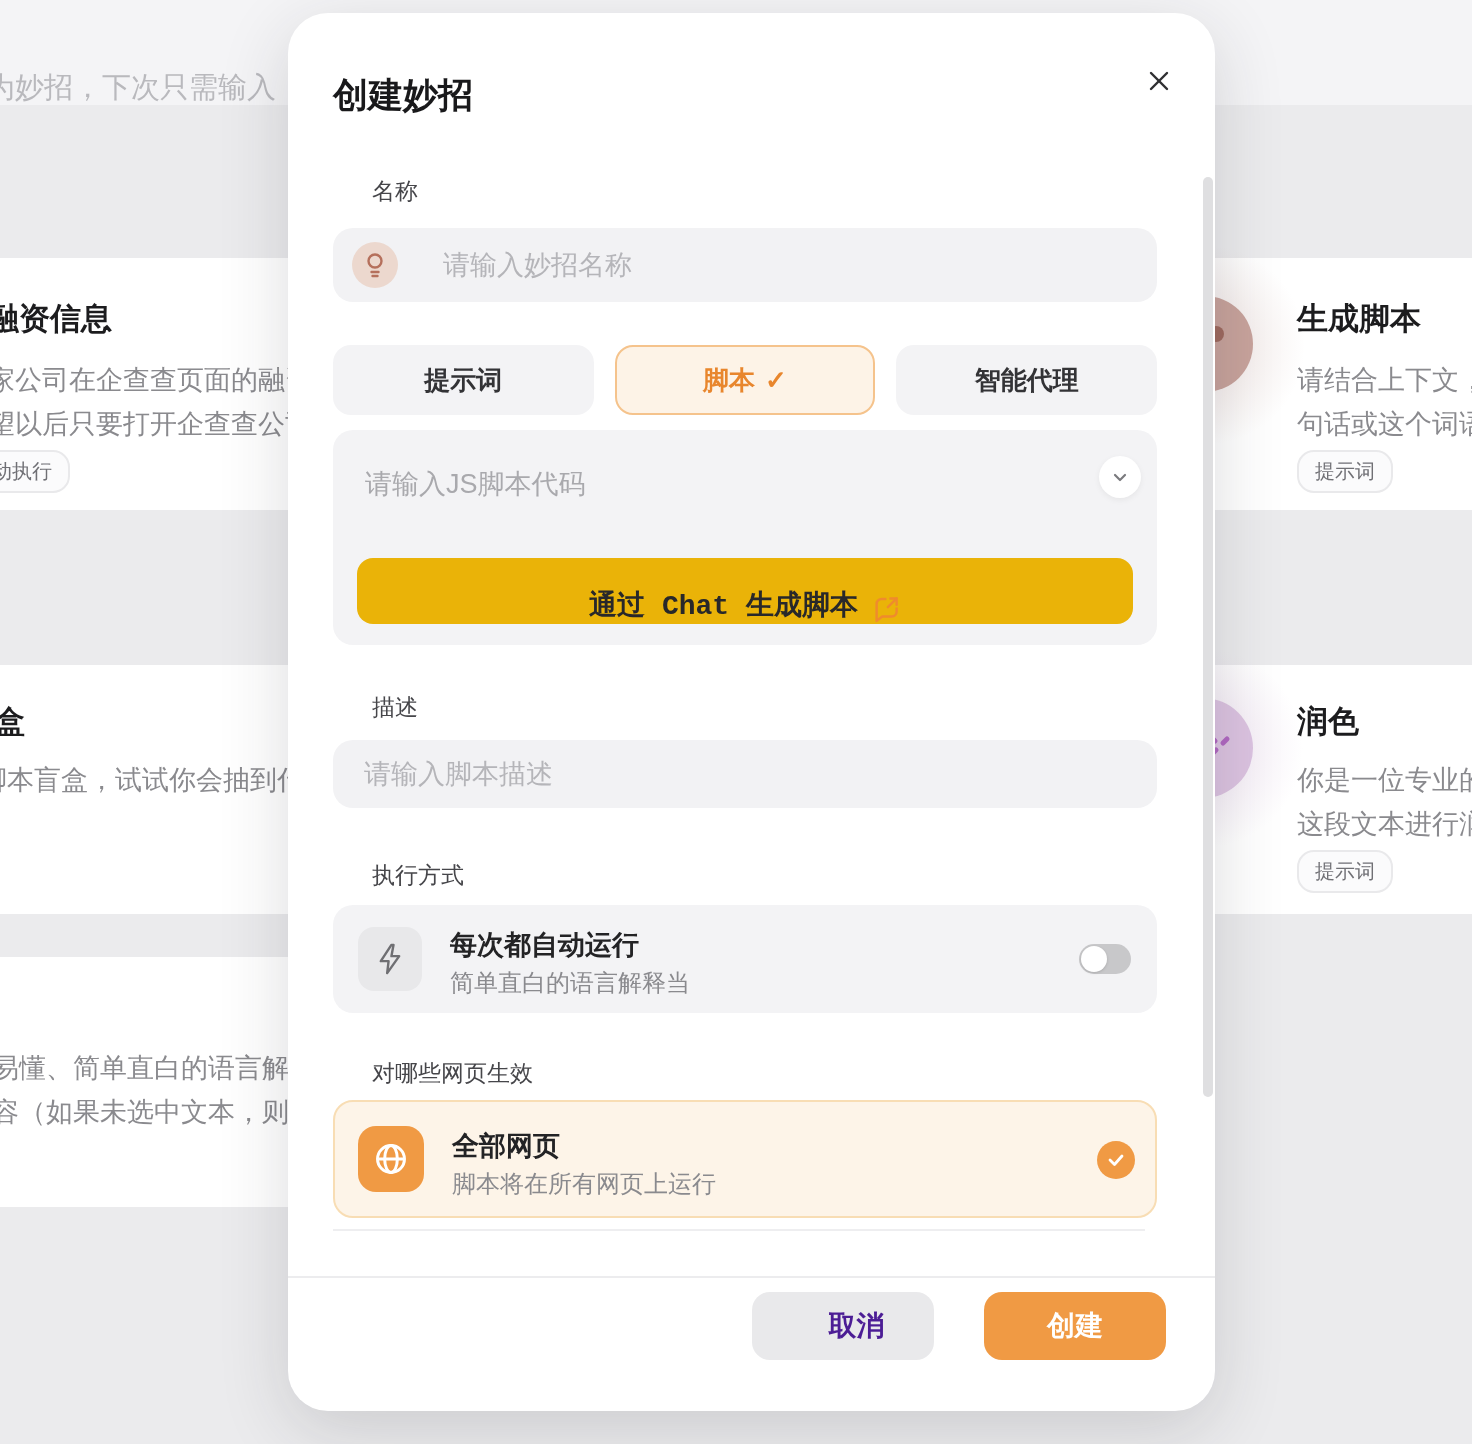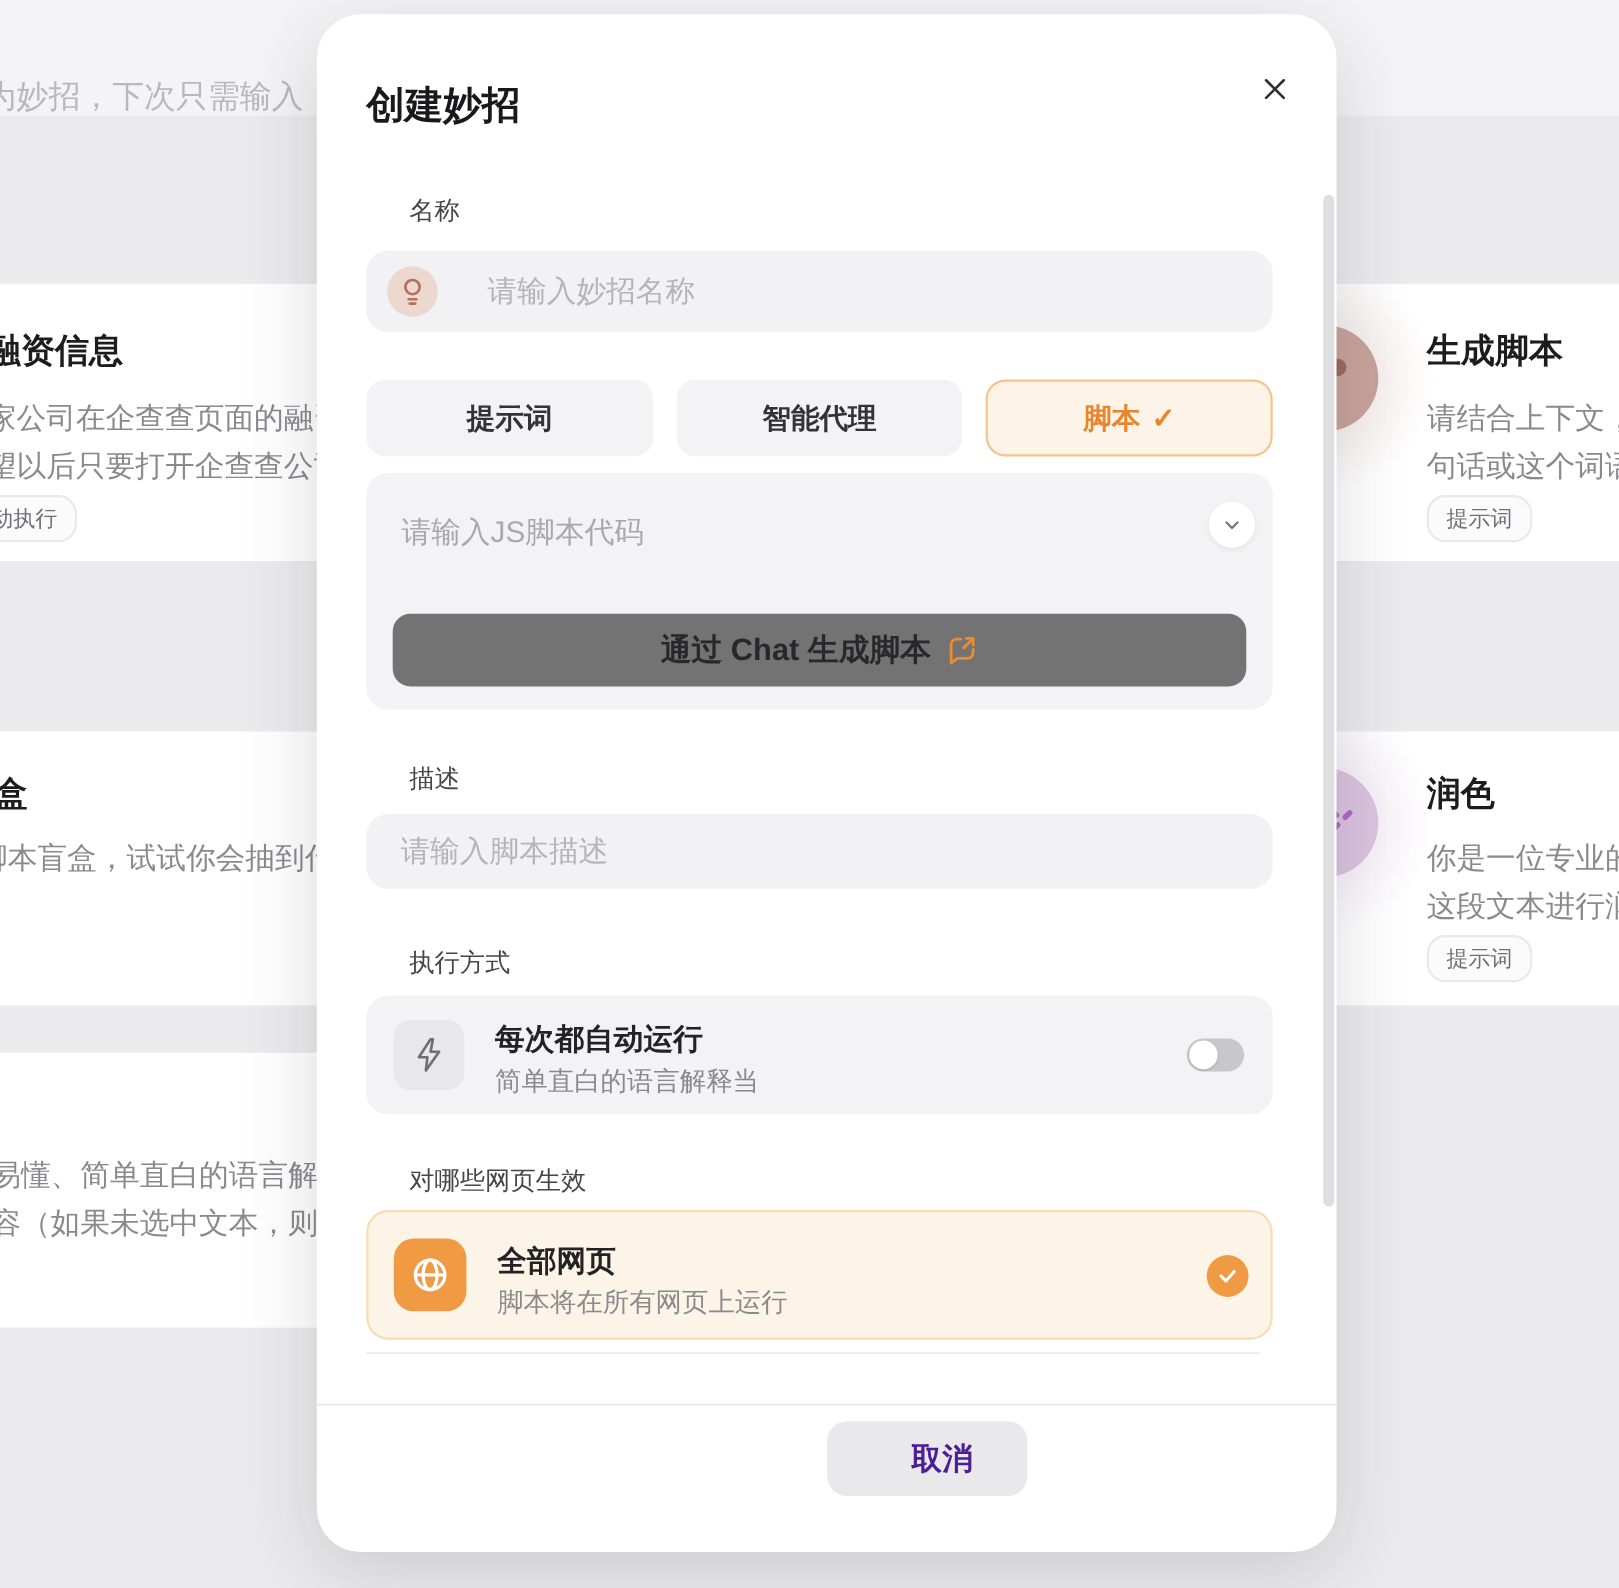--- a/index.html
+++ b/index.html
@@ -60,23 +60,23 @@
   .tab.selected { background:#fdf3e7; border-color:#f5c38c; color:#e8862d; }
   .tab .check { font-weight:700; font-size:26px; }
 
   .script-box { left:45px; top:417px; width:824px; height:215px; background:#f3f3f5; border-radius:20px; }
   .script-placeholder { left:32px; top:36px; font-size:27px; color:#a9a9ad; }
   .collapse-btn {
     right:16px; top:26px; width:42px; height:42px; border-radius:50%; background:#ffffff;
     box-shadow:0 2px 6px rgba(0,0,0,0.06); display:flex; align-items:center; justify-content:center; cursor:pointer;
   }
   .gen-btn {
-    left:24px; right:24px; bottom:21px; height:66px; background:#737373; border-radius:16px;
-    display:flex; align-items:center; justify-content:center; gap:13px;
-    font-size:28px; font-weight:700; color:#28282a; cursor:pointer;
+    left:24px; right:24px; bottom:21px; height:66px; background:#eab308; border-radius:16px;
+    display:flex; align-items:flex-end; justify-content:center; gap:13px;
+    font-size:28px; font-weight:700; color:#28282a; cursor:pointer;font-family:Liberation Mono, monospace;
   }
 
   .desc-input-wrap { left:45px; top:727px; width:824px; height:68px; background:#f2f2f4; border-radius:20px; }
 
   .option-card { left:45px; width:824px; background:#f3f3f5; border-radius:20px; }
   .exec-card { top:892px; height:108px; }
   .icon-square { left:25px; top:22px; width:64px; height:64px; background:#e8e8ea; border-radius:16px; display:flex; align-items:center; justify-content:center; }
   .card-title { left:117px; font-size:27px; font-weight:700; color:#232325; white-space:nowrap; }
   .card-sub   { left:117px; font-size:24px; color:#8a8a8e; white-space:nowrap; }
   .toggle { right:26px; top:39px; width:52px; height:30px; background:#c8c8ca; border-radius:15px; cursor:pointer; }
@@ -164,26 +164,26 @@
         </g>
       </svg>
     </span>
     <input type="text" placeholder="请输入妙招名称" style="">
   </div>
 
   <div class="abs tabs">
     <div class="tab">
       <span>提示词</span>
     </div>
-    <div class="tab">
-      <span>智能代理</span>
-    </div>
     <div class="tab selected">
       <span>脚本</span>
       <span class="check">✓</span>
+    </div>
+    <div class="tab">
+      <span>智能代理</span>
     </div>
   </div>
 
   <div class="abs script-box">
     <div class="abs script-placeholder">请输入JS脚本代码</div>
     <div class="abs collapse-btn">
       <svg width="22" height="22" viewBox="0 0 22 22">
         <path d="M6 9 L11 14 L16 9" stroke="#7a7a7e" stroke-width="2.2" fill="none" stroke-linecap="round" stroke-linejoin="round"></path>
       </svg>
     </div>
@@ -235,15 +235,16 @@
       <svg width="22" height="22" viewBox="0 0 22 22">
         <path d="M5 11 L9.5 15.5 L17 7" stroke="#ffffff" stroke-width="2.8" fill="none" stroke-linecap="round" stroke-linejoin="round"></path>
       </svg>
     </span>
   </div>
 
   <div class="abs divider"></div>
   <div class="abs footer-line"></div>
 
   <div class="abs btn cancel-btn">取消</div>
+  <div class="abs btn create-btn">创建</div>
 
   <div class="abs scroll-thumb"></div>
 </div>
 
 </body></html>

